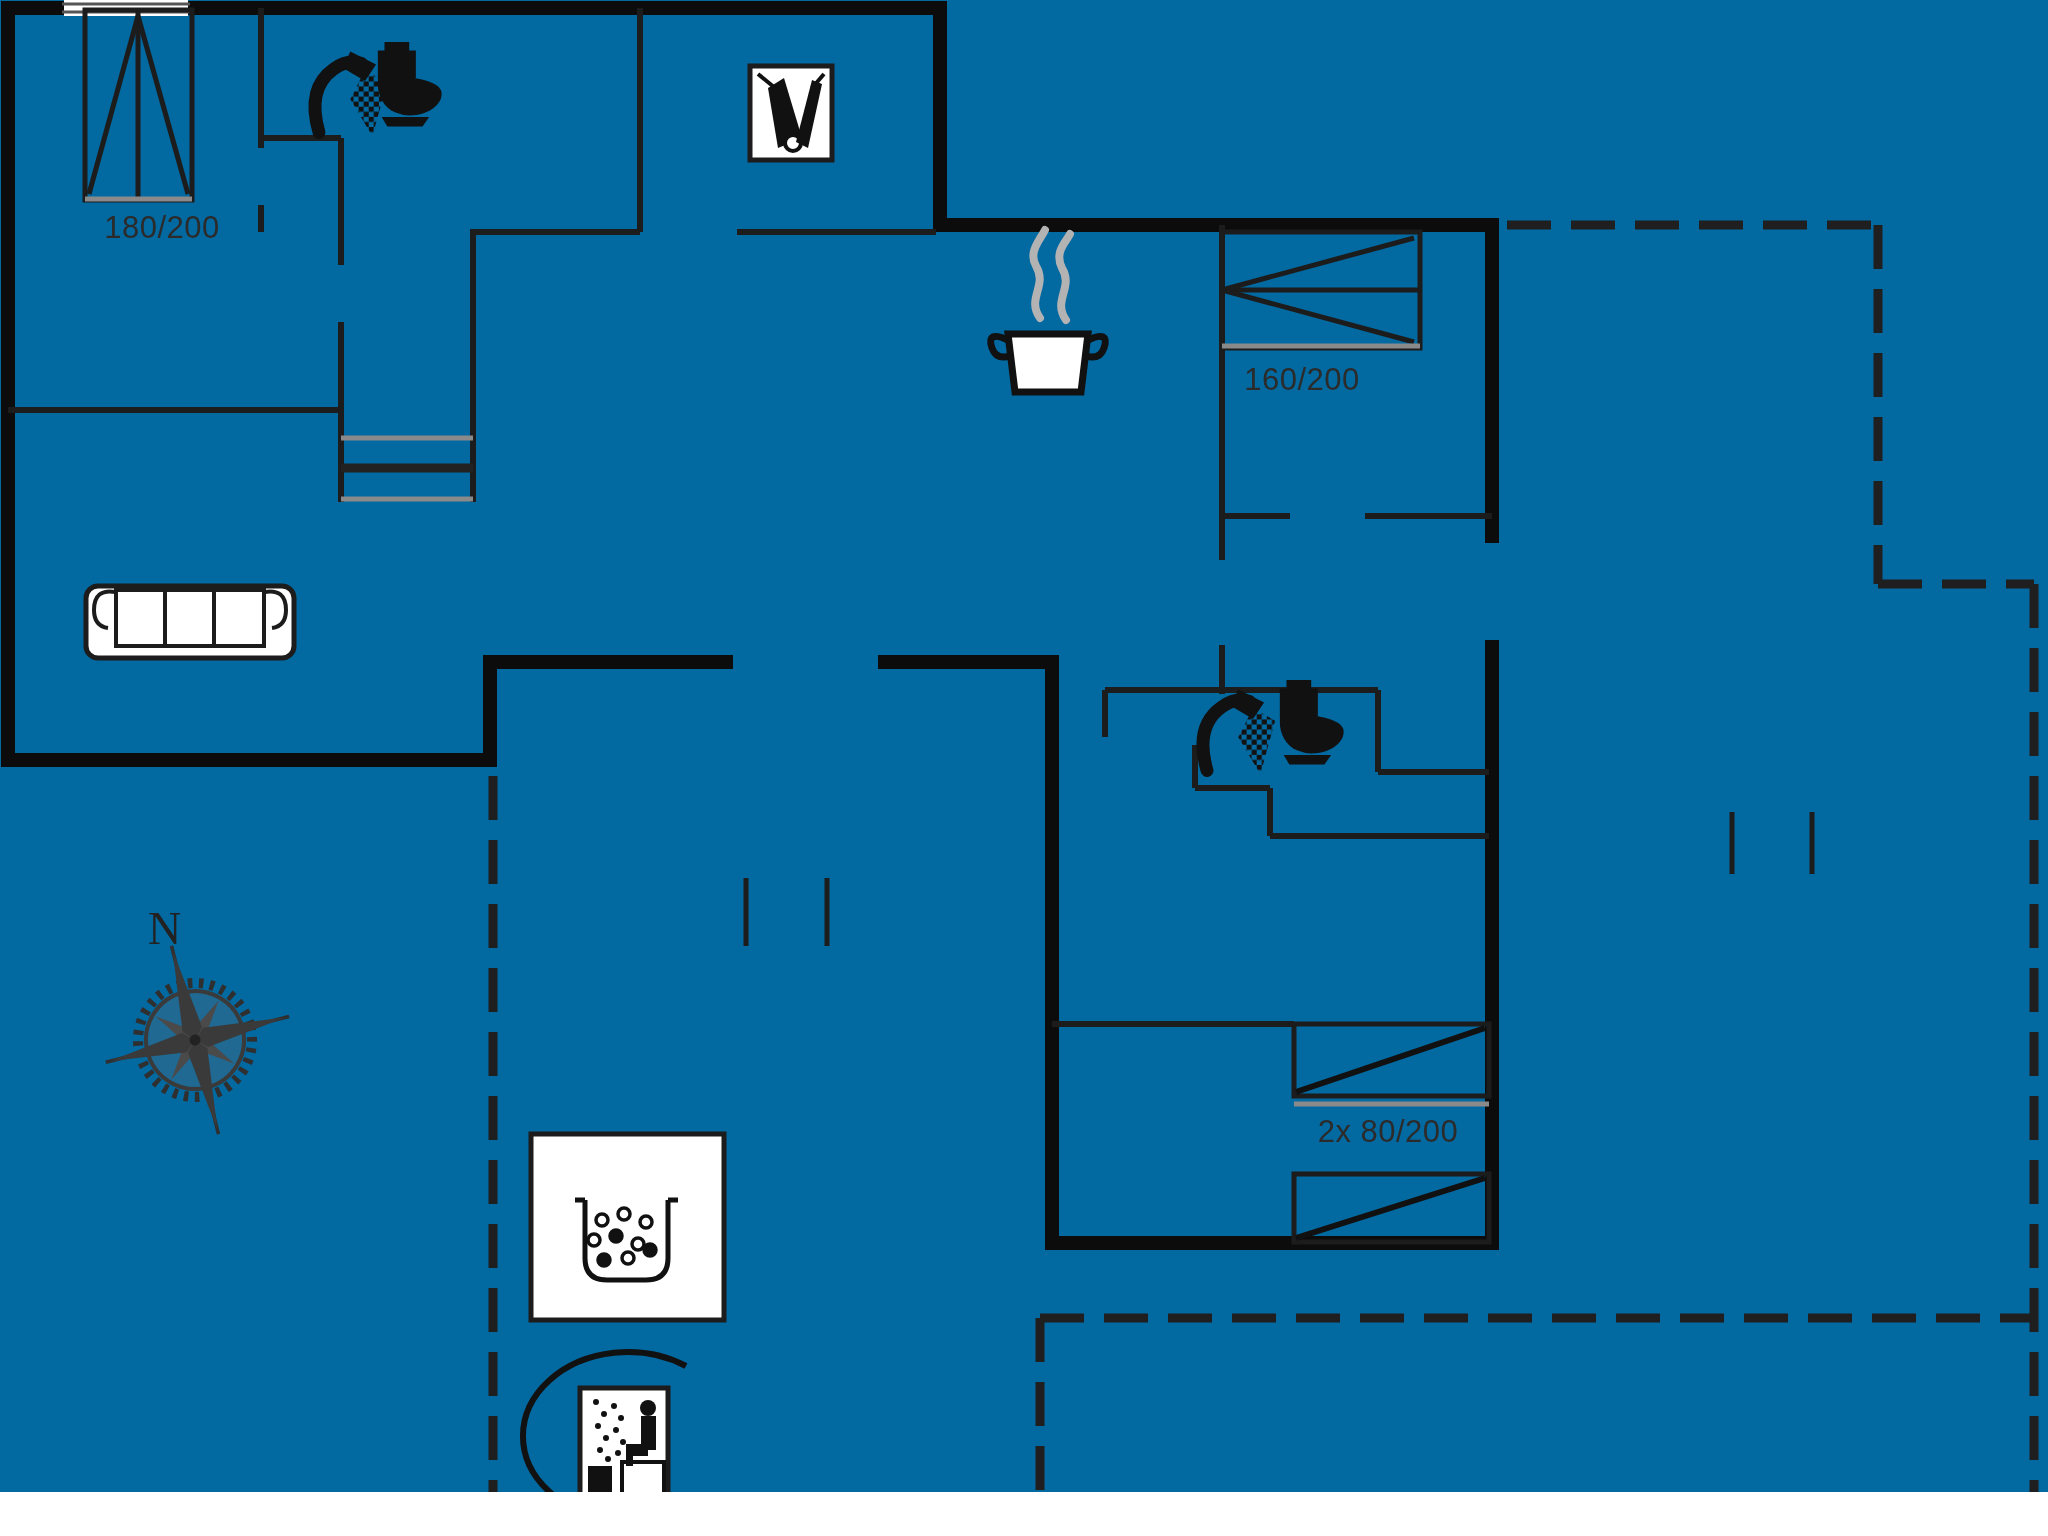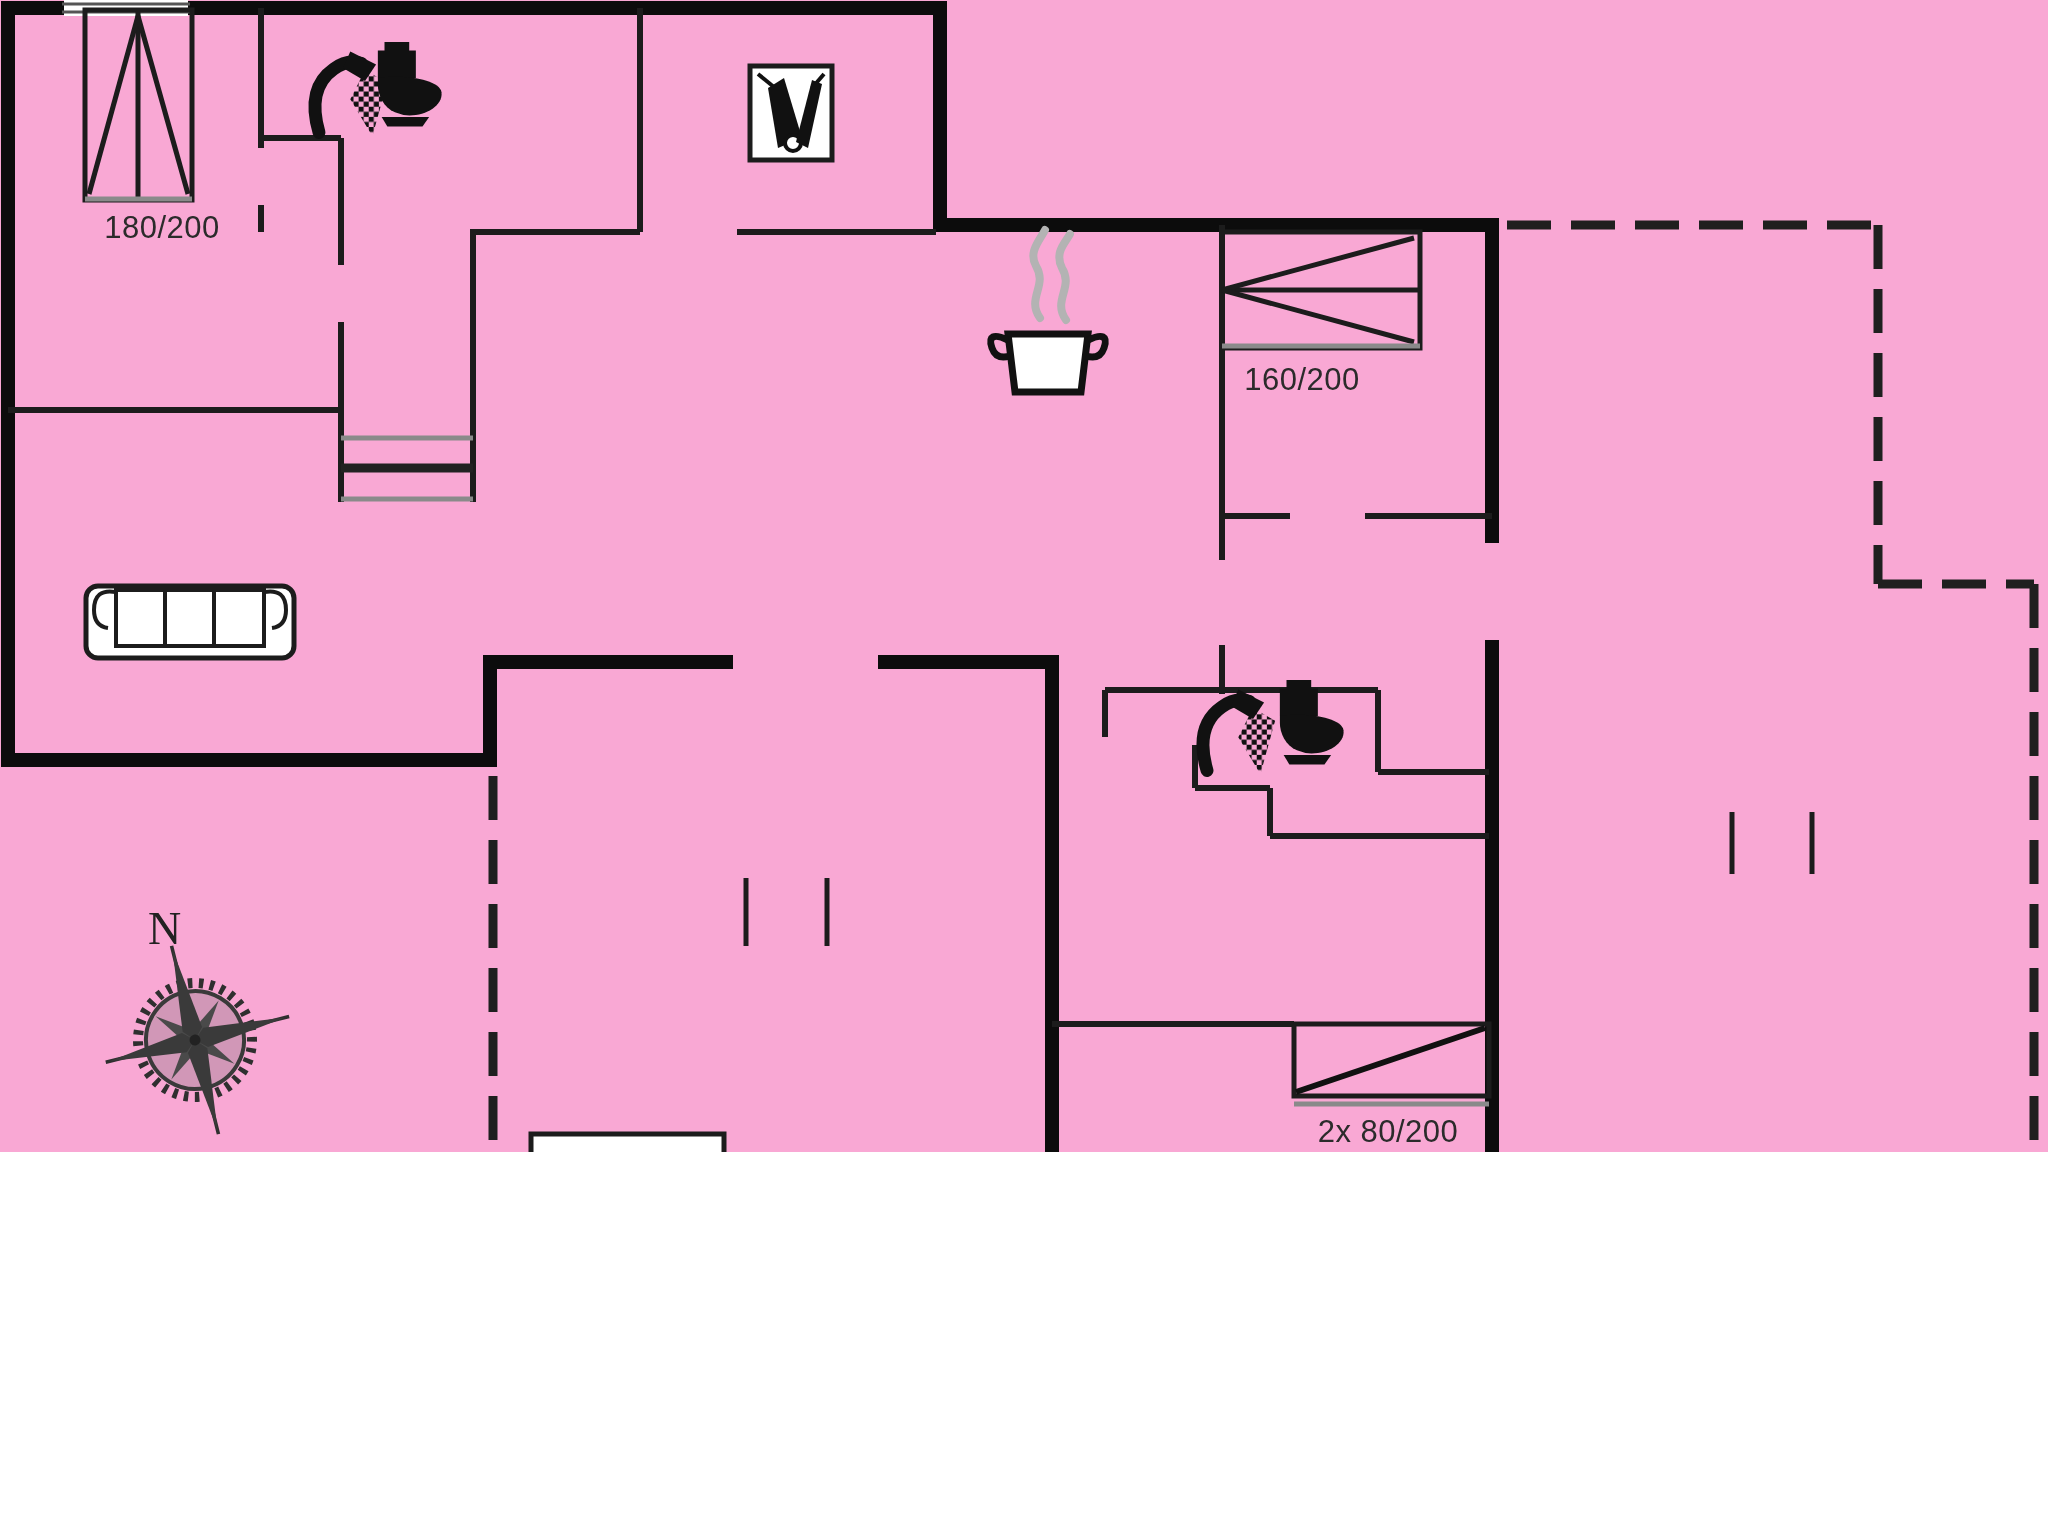--- a/index.html
+++ b/index.html
@@ -1,16 +1,16 @@
 <!DOCTYPE html>
 <html><head>
 <meta charset="utf-8">
 <style>
   html,body{margin:0;padding:0;background:#ffffff;}
-  .stage{position:relative;width:2048px;height:1152px;background:#f9a8d4;overflow:hidden;
+  .stage{position:relative;width:2048px;height:1492px;background:#0369a1;overflow:hidden;
          font-family:"Liberation Sans",sans-serif;}
   svg{position:absolute;left:0;top:0;}
   .wall   {stroke:#0c0c0c;stroke-width:14;fill:none;}
   .thin   {stroke:#1c1c1c;stroke-width:6; fill:none;}
   .thin2  {stroke:#1c1c1c;stroke-width:5; fill:none;}
   .gray   {stroke:#8a8a8a;stroke-width:5; fill:none;}
   .dash   {stroke:#1f1f1f;stroke-width:9; fill:none;stroke-dasharray:44 20;}
   .glyph  {fill:#111111;stroke:none;}
   .frame  {stroke:#1c1c1c;stroke-width:5;fill:#ffffff;}
   .steam  {stroke:#b3b3b3;stroke-width:8;fill:none;stroke-linecap:round;}

